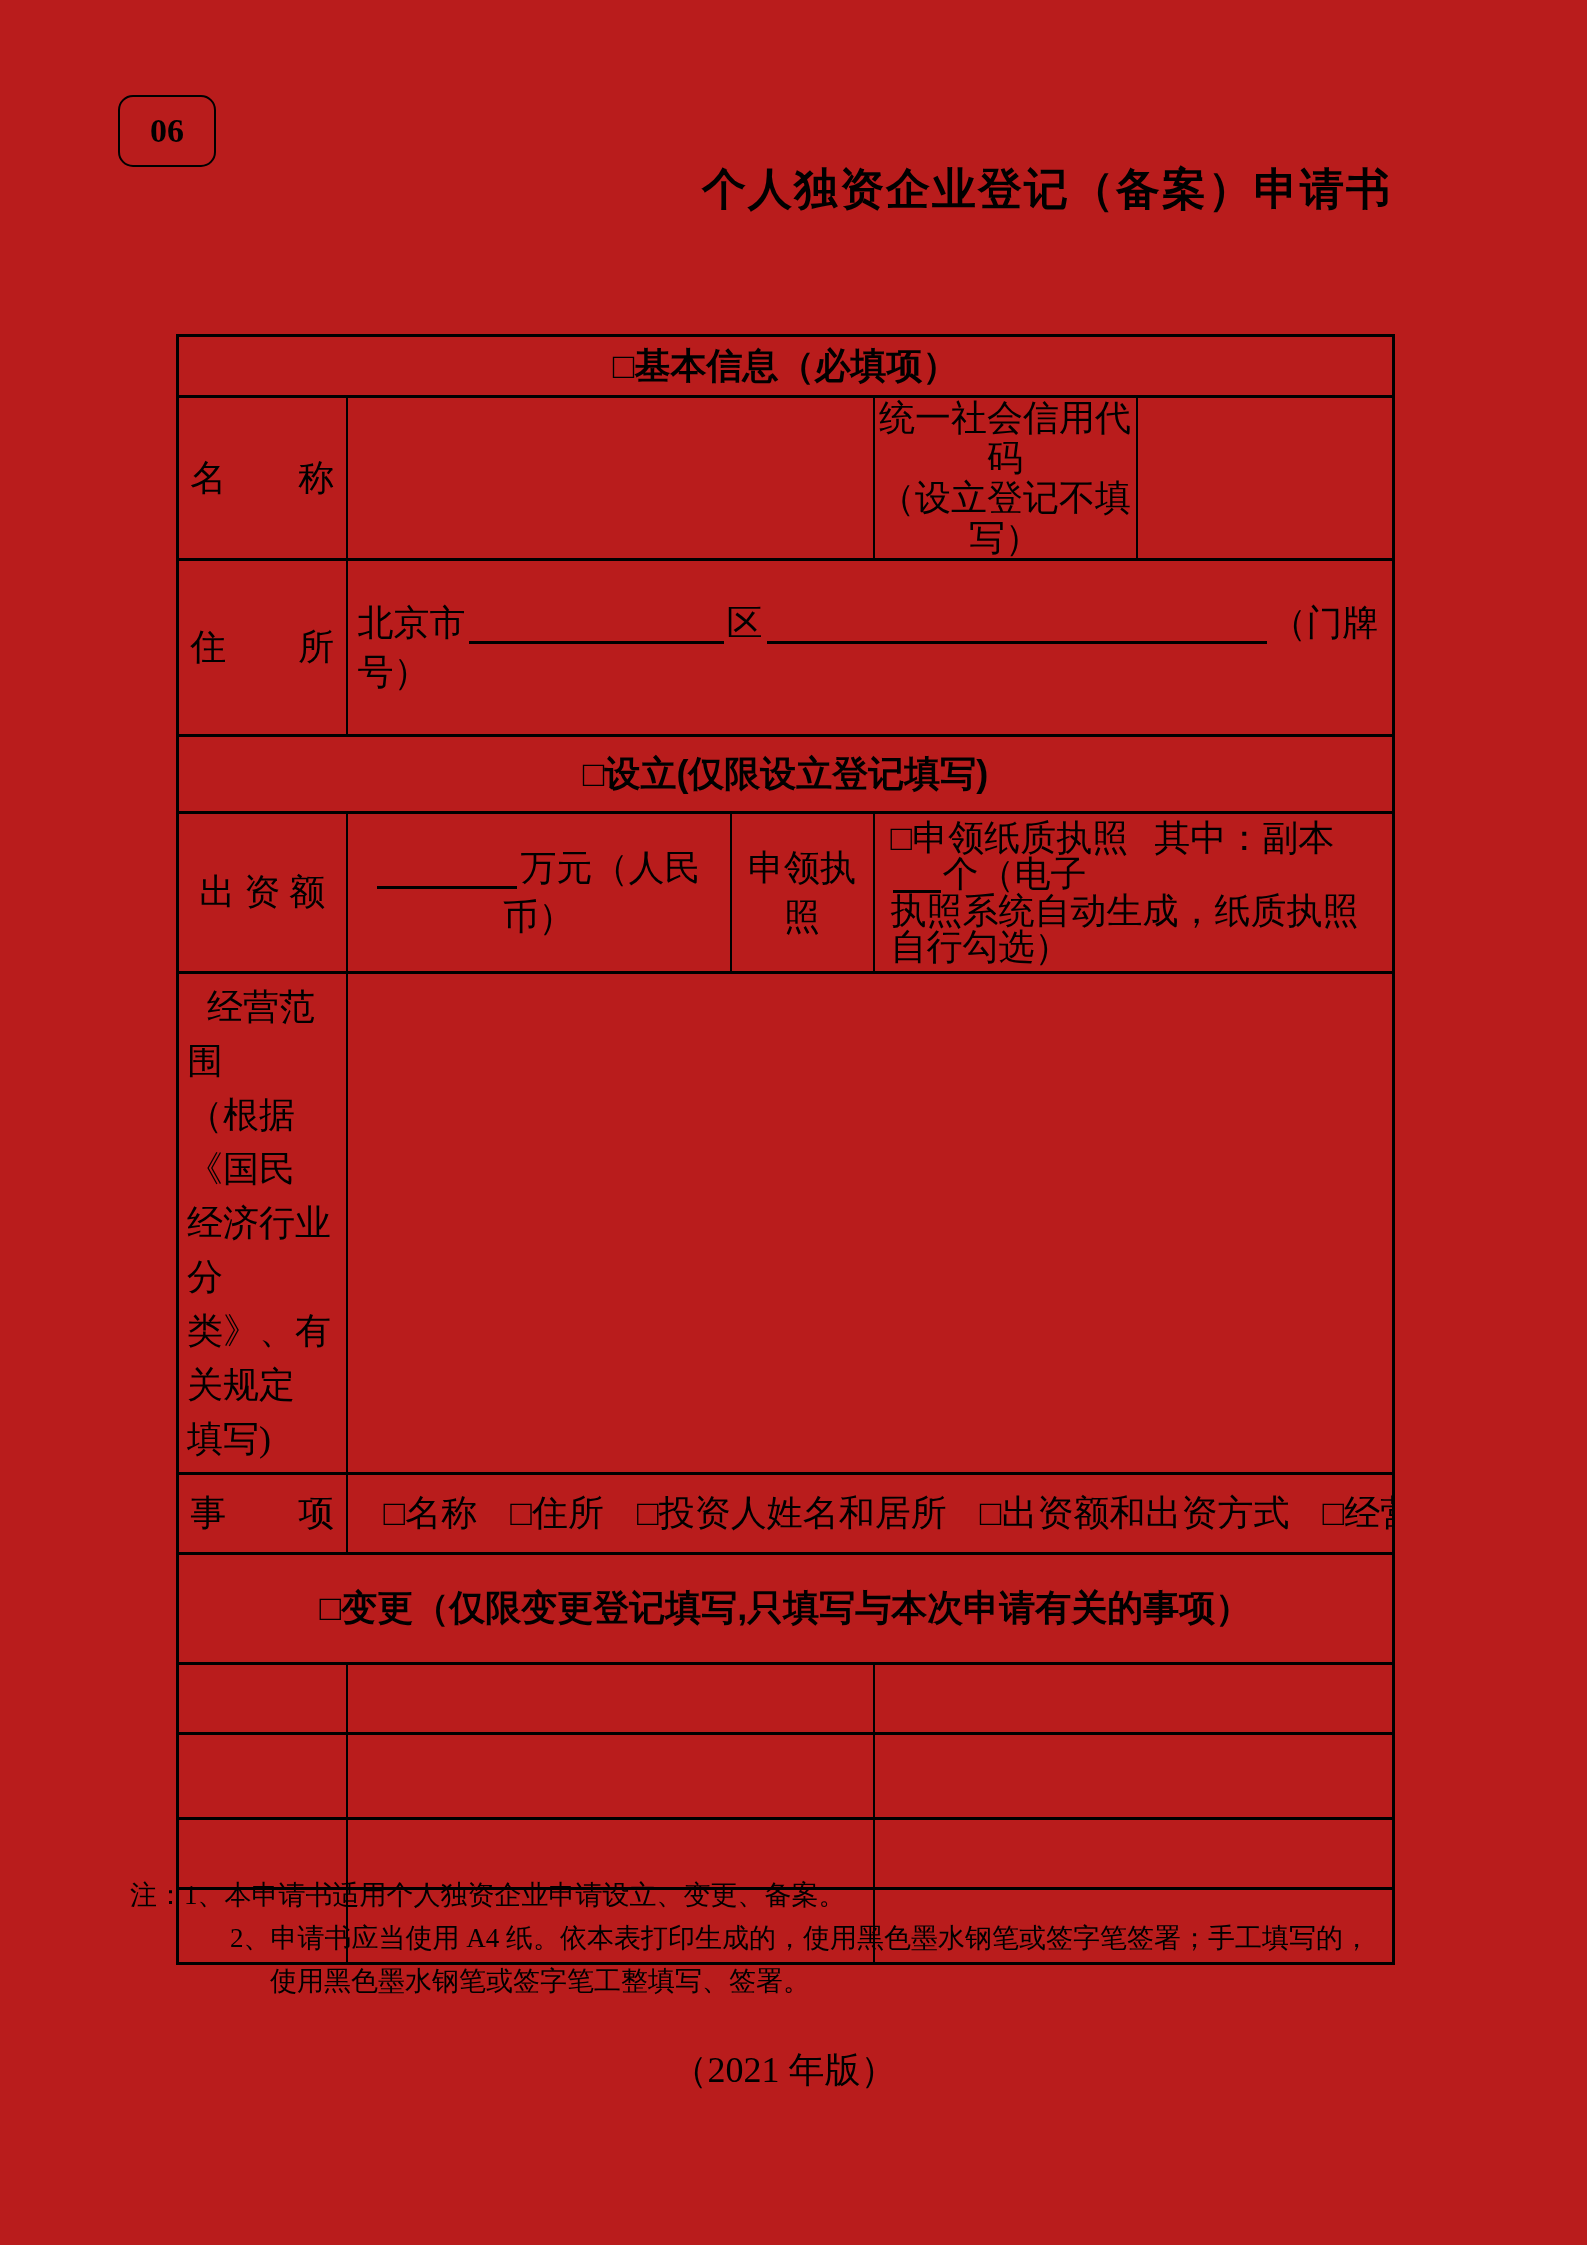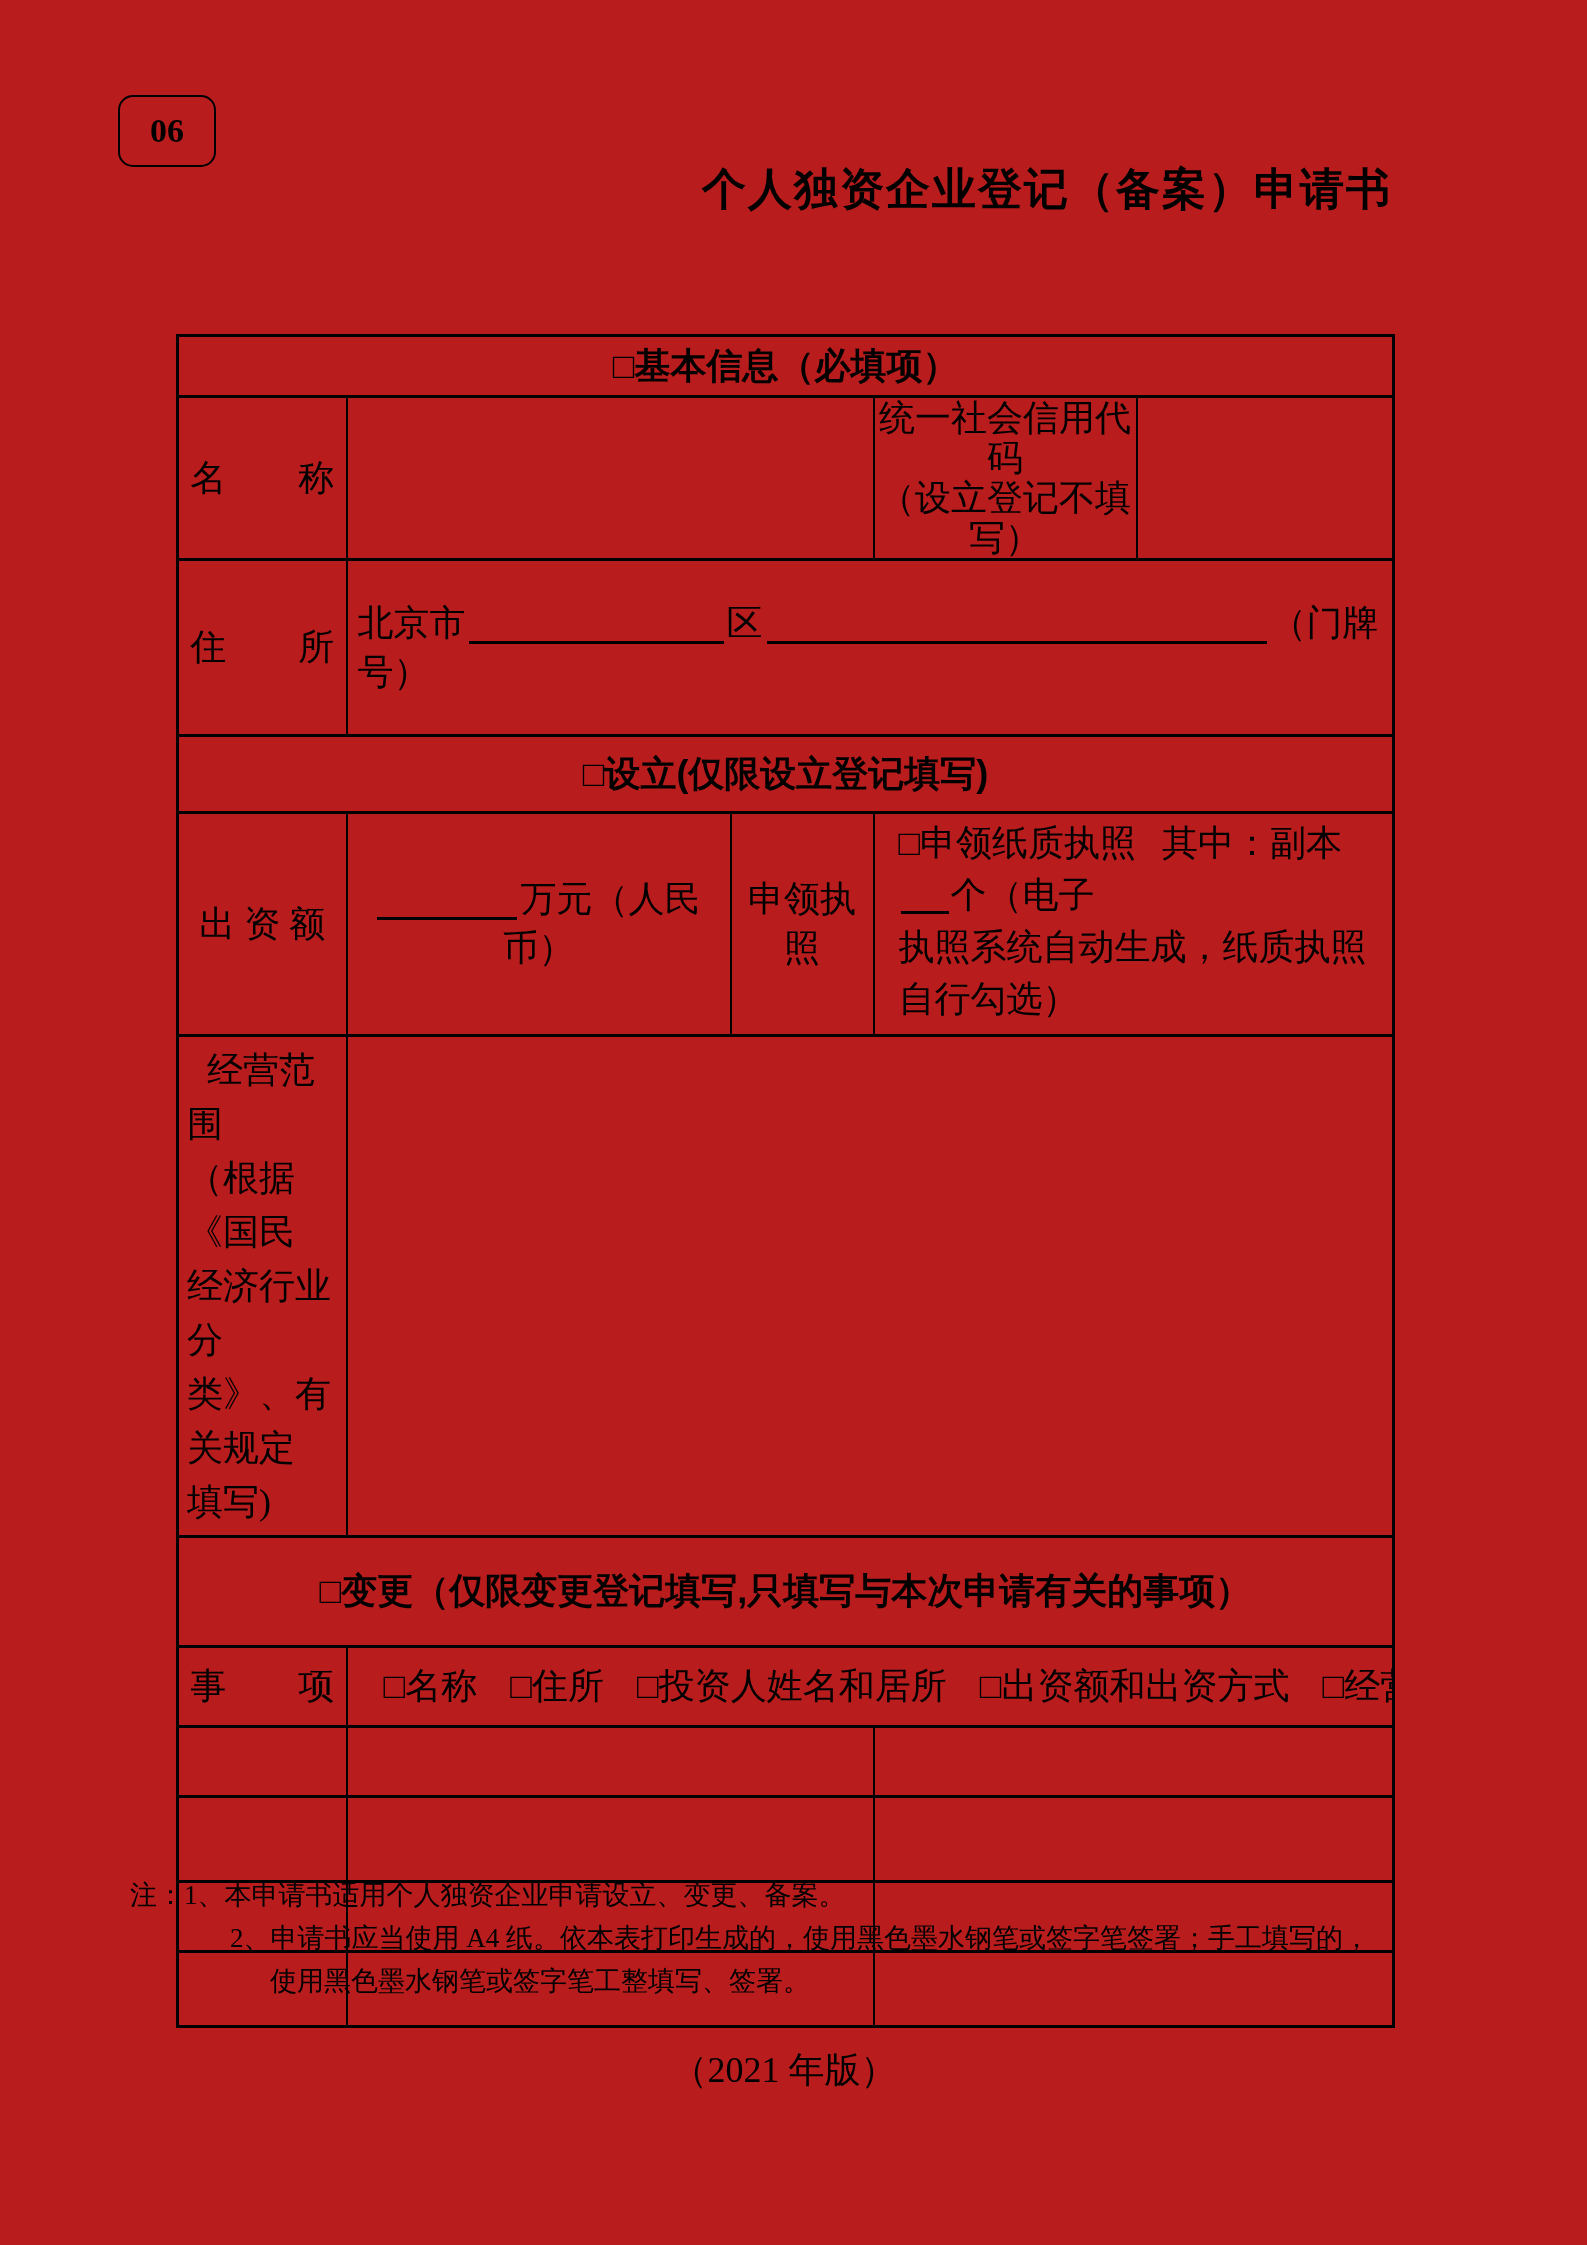--- a/index.html
+++ b/index.html
@@ -42,21 +42,21 @@
   .blank {
     display:inline-block; border-bottom:3px solid #000;
     height:30px; vertical-align:-9px;
   }
   .addr-cell { padding-left:10px; font-size:28px; }
   .b-district { width:255px; margin:0 3px; }
   .b-street  { width:500px; margin:0 4px; }
   .b-capital { width:140px; margin-right:4px; }
   .b-copies  { width:48px; margin:0 2px; height:26px; vertical-align:-7px; }
   .capital-cell { text-align:center;margin-top:36px; }
-  .license-cell { padding:6px 24px; font-size:27px; line-height:52px;font-family:Liberation Mono, monospace; }
+  .license-cell { padding:6px 16px; font-size:27px; line-height:36px; }
   .checkbox { display:inline; }
   .gap-wide { display:inline-block; width:26px; }
   .scope-lbl { padding:6px 4px 6px 8px; font-size:28px; line-height:54px; }
   .scope-lbl div:first-child { text-indent:20px; }
   .items-cell { padding-left:36px; font-size:28px; white-space:nowrap; }
   .items-cell .item { margin-right:24px; }
   .chg-hdr { text-align:center; font-size:28px; }
 
   
   .notes {
@@ -141,37 +141,37 @@
       <td class="scope-lbl">
         <div>经营范围</div>
         <div>（根据《国民</div>
         <div>经济行业分</div>
         <div>类》、有关规定</div>
         <div>填写)</div>
       </td>
       <td colspan="4"></td>
     </tr>
 
-    <tr style="height:110px">
-      <td colspan="5" class="sec-header">
-        <span class="checkbox">□</span><span>变更（仅限变更登记填写,只填写与本次申请有关的事项）</span>
-      </td>
-    </tr>
-
     <tr style="height:80px">
       <td class="lbl">事　　项</td>
       <td colspan="4" class="items-cell">
         <span class="item"><span class="checkbox">□</span><span>名称</span></span>
         <span class="item"><span class="checkbox">□</span><span>住所</span></span>
         <span class="item"><span class="checkbox">□</span><span>投资人姓名和居所</span></span>
         <span class="item"><span class="checkbox">□</span><span>出资额和出资方式</span></span>
         <span class="item"><span class="checkbox">□</span><span>经营范围</span></span>
       </td>
     </tr>
 
+    <tr style="height:110px">
+      <td colspan="5" class="sec-header">
+        <span class="checkbox">□</span><span>变更（仅限变更登记填写,只填写与本次申请有关的事项）</span>
+      </td>
+    </tr>
+
 
     <tr style="height:70px">
       <td></td>
       <td colspan="2"></td>
       <td colspan="2"></td>
     </tr>
     <tr style="height:85px">
       <td></td>
       <td colspan="2"></td>
       <td colspan="2"></td>

